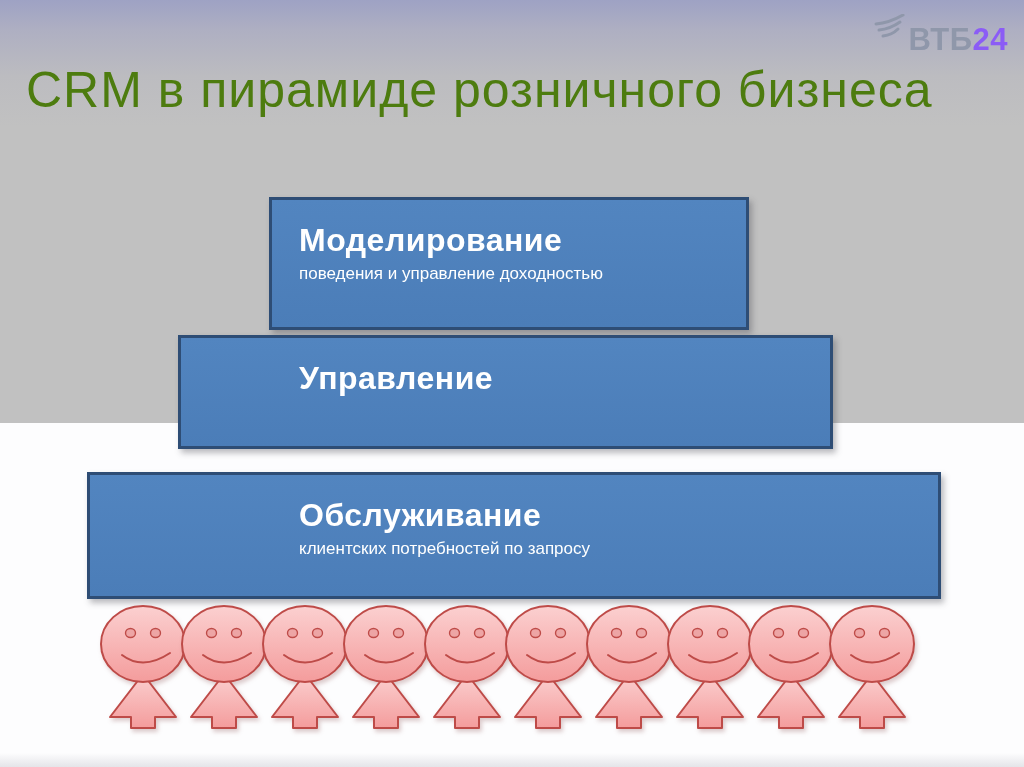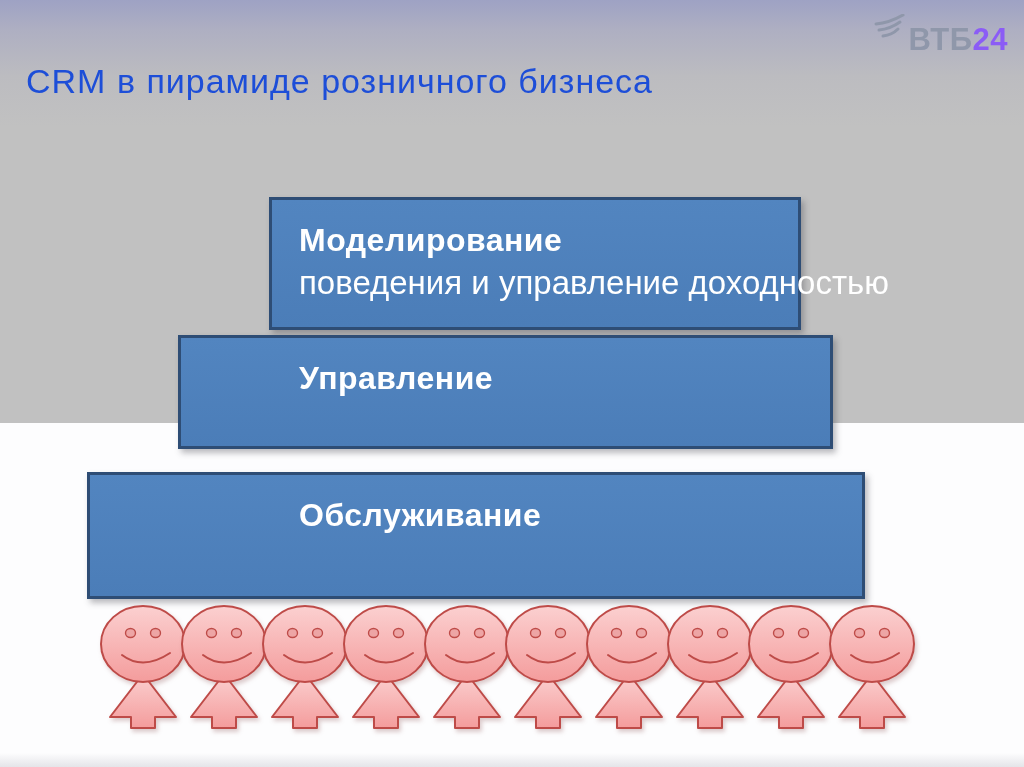--- a/index.html
+++ b/index.html
@@ -20,38 +20,38 @@
   }
   
   .logo { position:absolute; top:12px; right:16px; display:flex; align-items:flex-start; }
   .logo-wing { margin-top:2px; margin-right:3px; }
   .logo-text { font-weight:bold; font-size:31px; letter-spacing:0.5px; margin-top:12px; line-height:1; }
   .logo-main { color:#8f97aa; }
   .logo-accent { color:#8b5cf6; }
   
   .slide-title {
     position:absolute; left:26px; top:64px;
-    font-size:34px; line-height:1.05; letter-spacing:1px; color:#1d4ed8; white-space:nowrap;
+    font-size:50px; line-height:1.05; letter-spacing:1px; color:#4d7c0f; white-space:nowrap;
   }
   
   .pyr-box {
     position:absolute; box-sizing:border-box;
     background:linear-gradient(180deg,#5285c0 0%, #4b7db8 100%);
     border:3px solid #2e4d75;
     box-shadow:3px 4px 6px rgba(60,60,70,0.35);
   }
-  .pyr-box-1 { left:269px; top:197px; width:532px; height:133px; }
+  .pyr-box-1 { left:269px; top:197px; width:480px; height:133px; }
   .pyr-box-2 { left:178px; top:335px; width:655px; height:114px; }
-  .pyr-box-3 { left:87px;  top:472px; width:778px; height:127px; }
+  .pyr-box-3 { left:87px;  top:472px; width:854px; height:127px; }
   .box-text { position:absolute; top:20px; color:#ffffff; white-space:nowrap; }
   .pyr-box-1 .box-text { left:27px; }
   .pyr-box-2 .box-text { left:118px; }
   .pyr-box-3 .box-text { left:209px; }
   .box-title { font-size:32px; font-weight:bold; letter-spacing:0.5px; line-height:1.25; }
-  .box-sub   { font-size:33px; font-weight:normal; margin-top:4px; }
+  .box-sub   { font-size:17px; font-weight:normal; margin-top:4px; }
   
   .audience { position:absolute; left:98px; top:604px; display:flex; }
   .person {
     width:90px; height:126px; margin-right:-9px; flex:0 0 auto;
     filter:drop-shadow(2px 3px 2px rgba(120,50,50,0.25));
   }
 </style>
 </head>
 <body>
 
@@ -82,20 +82,21 @@
 
   <div class="pyr-box pyr-box-2">
     <div class="box-text">
       <div class="box-title">Управление</div>
     </div>
   </div>
 
   <div class="pyr-box pyr-box-3">
     <div class="box-text">
       <div class="box-title">Обслуживание</div>
+      <div class="box-sub">клиентских потребностей по запросу</div>
     </div>
   </div>
 
   <div class="audience">
     <svg class="person" viewBox="0 0 90 126">
       <defs>
         <linearGradient id="pg" x1="0" y1="0" x2="0" y2="1">
           <stop offset="0" stop-color="#FBD0D0"></stop>
           <stop offset="1" stop-color="#F49C9C"></stop>
         </linearGradient>

